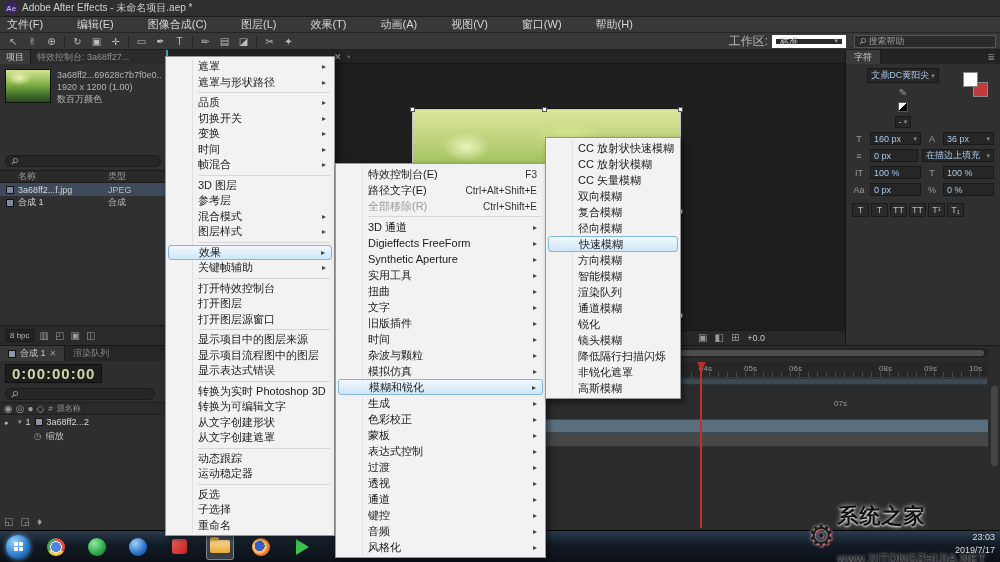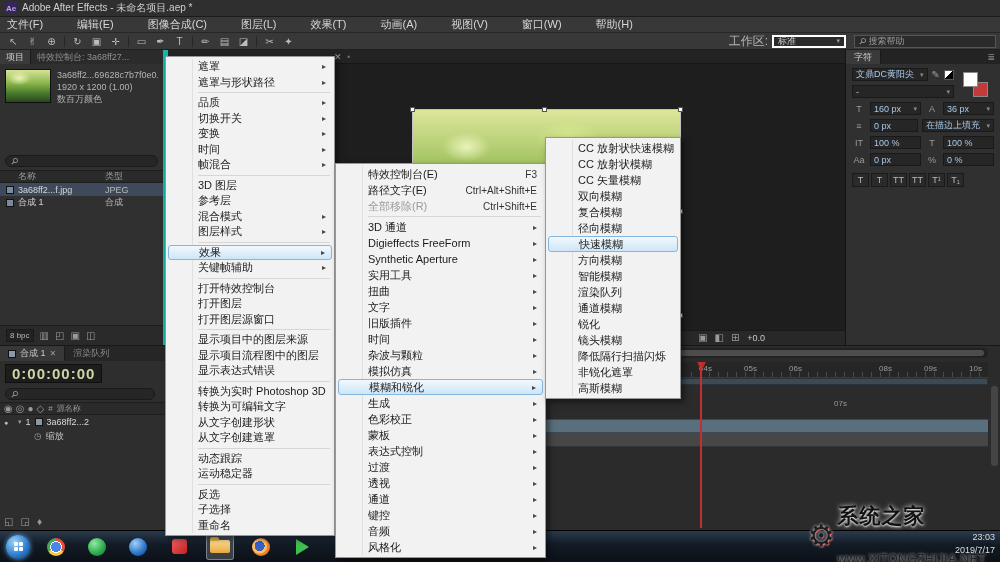--- a/index.html
+++ b/index.html
@@ -15,32 +15,32 @@
   .title-text{font-size:10px;color:#cfcfcf;white-space:nowrap;}
   .menubar{position:absolute;left:0;top:17px;width:1000px;height:16px;background:#383838;
     border-bottom:1px solid #262626;display:flex;align-items:center;gap:20px;}
   .mb-item{font-size:11px;color:#d6d6d6;padding:0 7px;white-space:nowrap;}
   .toolbar{position:absolute;left:0;top:33px;width:1000px;height:17px;background:#383838;
     border-bottom:1px solid #1f1f1f;display:flex;align-items:center;padding:0 4px;}
   .tool-strip{display:flex;align-items:center;height:100%;}
   .tool{width:19px;text-align:center;font-size:10px;color:#bdbdbd;}
   .tool-sep{width:1px;height:11px;background:#262626;margin:0 3px;}
   .ws-label{margin-left:auto;font-size:12px;color:#b5b5b5;padding-right:4px;}
-  .ws-box{width:74px;height:13px;background:#2b2b2b;border:2px solid #ffffff;font-size:9px;color:#ccc;
+  .ws-box{width:74px;height:13px;background:#2b2b2b;border:4px solid #ffffff;font-size:9px;color:#ccc;
     display:flex;align-items:center;padding:0 4px;}
   .ws-box .chev{margin-left:auto;font-size:7px;color:#999;}
   .search-box{width:142px;height:13px;background:#2b2b2b;border:1px solid #555;margin-left:8px;
     display:flex;align-items:center;gap:3px;padding:0 4px;}
   .mag{font-size:9px;color:#999;display:inline-block;transform:rotate(45deg);line-height:1;}
   .search-box input{background:transparent;border:0;outline:0;color:#bbb;font-size:9px;width:100%;padding:0;
     font-family:inherit;}
   .search-box input::placeholder{color:#9a9a9a;}
 
   
-  .project{position:absolute;left:0;top:50px;width:168px;height:295px;background:#303030;border-right:5px solid #14b8a6;}
+  .project{position:absolute;left:0;top:50px;width:168px;height:295px;background:#303030;border-right:2px solid #14b8a6;}
   .ptabs{height:14px;background:#232323;display:flex;font-size:9px;align-items:stretch;overflow:hidden;}
   .ptab{padding:1px 6px;display:flex;align-items:center;white-space:nowrap;}
   .ptab.active{background:#3a3a3a;color:#ccc;border-right:1px solid #1a1a1a;}
   .ptab.inactive{background:#2b2b2b;color:#8f8f8f;flex:1;overflow:hidden;}
   .preview{display:flex;gap:6px;padding:5px 5px 0 5px;}
   .thumb{width:46px;height:34px;border:1px solid #0e0e0e;flex:0 0 auto;
     background:radial-gradient(20px 12px at 30% 25%,rgba(240,248,190,.9),transparent 60%),
       linear-gradient(180deg,#d6e396,#8db84e 40%,#4e7f2e 70%,#27471d);}
   .pinfo{font-size:9px;color:#b5b5b5;line-height:12px;white-space:nowrap;overflow:hidden;}
   .psearch{margin:50px 5px 0 5px;height:12px;background:#262626;border:1px solid #1a1a1a;border-radius:6px;
@@ -80,21 +80,21 @@
   .vbar{position:absolute;left:0;right:0;bottom:0;height:15px;background:#282828;border-top:1px solid #191919;
     display:flex;align-items:center;gap:8px;padding-left:530px;}
   .exposure{font-size:9px;color:#c8c8c8;}
 
   
   .charp{position:absolute;left:845px;top:50px;width:155px;height:295px;background:#303030;border-left:1px solid #141414;}
   .ctabs{height:14px;background:#232323;display:flex;align-items:center;font-size:9px;}
   .ctab{background:#3a3a3a;color:#ccc;padding:1px 8px;height:100%;display:flex;align-items:center;border-right:1px solid #1a1a1a;}
   .cmenu{margin-left:auto;padding-right:5px;color:#8f8f8f;font-size:9px;}
   .crow{display:flex;gap:4px;padding:4px 6px 0 6px;align-items:center;}
-  .crow.narrow{margin-right:40px;}
+  .crow.narrow{margin-right:40px;flex-direction:column;}
   .cbox{background:#262626;border:1px solid #191919;height:13px;display:flex;align-items:center;
     font-size:9px;color:#a8c8e8;padding:0 3px;gap:2px;flex:1;white-space:nowrap;overflow:hidden;}
   .cbox .chev{margin-left:auto;font-size:7px;color:#888;}
   .clabel{width:14px;font-size:9px;color:#9a9a9a;text-align:center;flex:0 0 auto;}
   .cdrop-icon{font-size:10px;color:#9a9a9a;}
   .bwswatch{width:10px;height:10px;background:linear-gradient(135deg,#fff 0 50%,#000 50%);border:1px solid #555;flex:0 0 auto;}
   .sw-fill{position:absolute;right:22px;top:22px;width:15px;height:15px;background:#fff;border:1px solid #888;z-index:2;}
   .sw-stroke{position:absolute;right:12px;top:32px;width:15px;height:15px;background:#c23b3b;border:1px solid #888;}
   .ctoggles{display:flex;gap:2px;padding:7px 6px;}
   .tg{width:17px;height:14px;background:#2a2a2a;border:1px solid #1a1a1a;color:#b8b8b8;font-size:9px;

